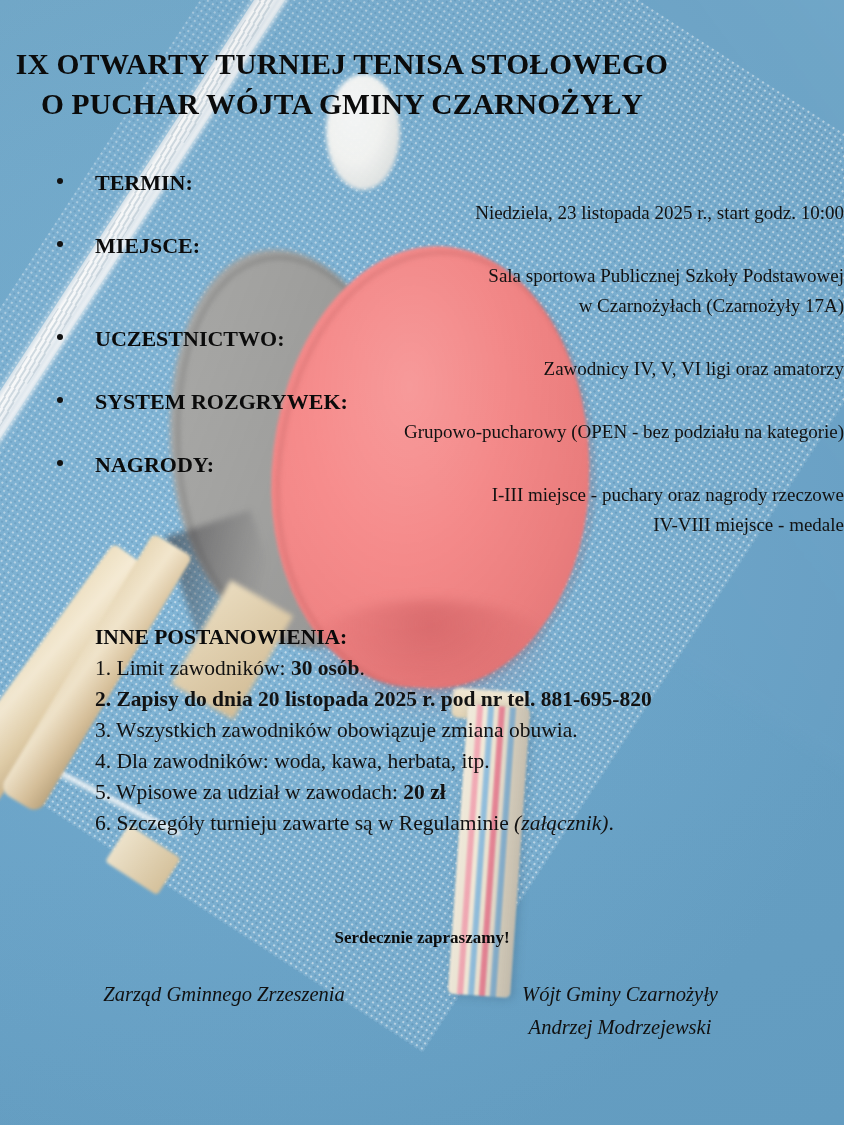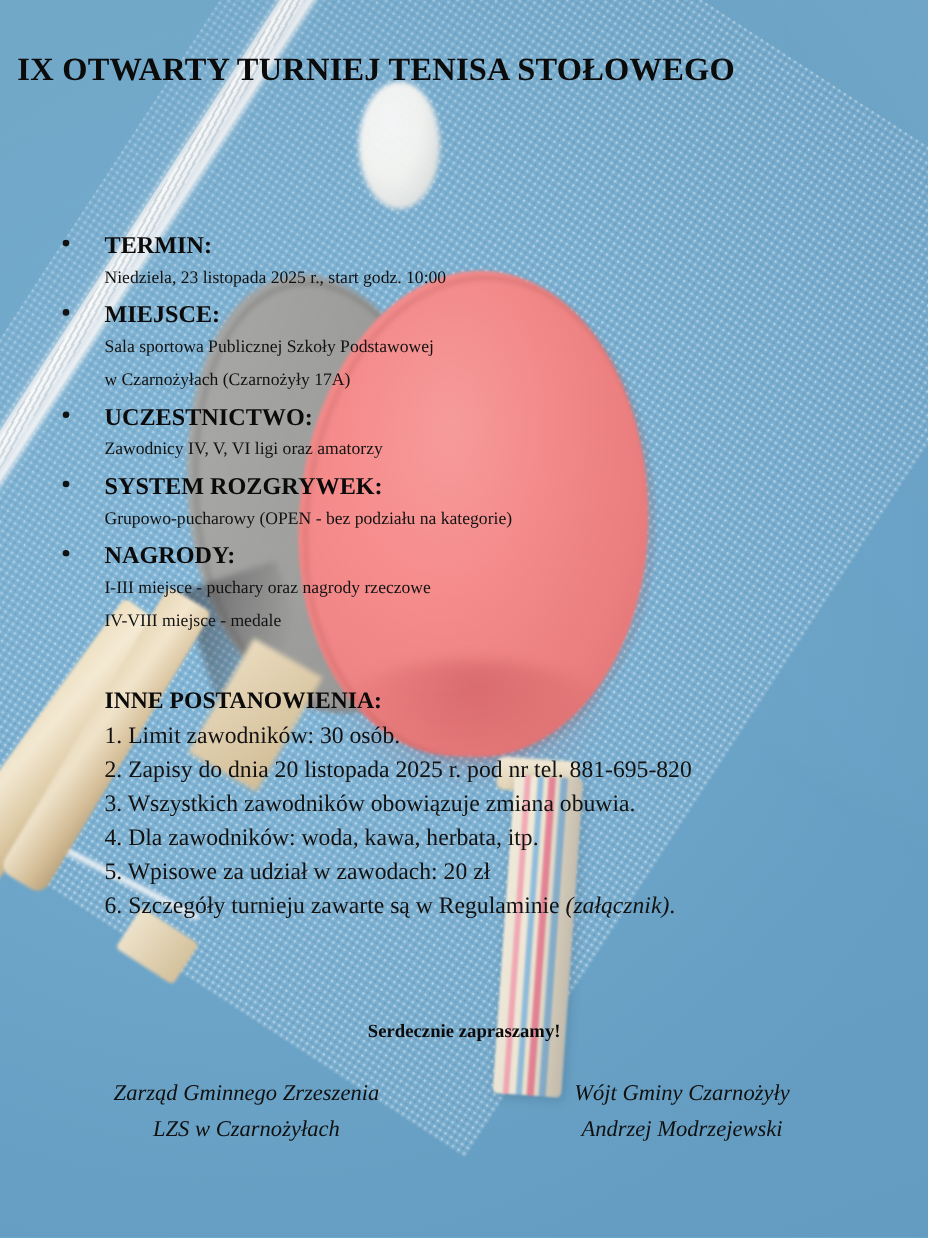--- a/index.html
+++ b/index.html
@@ -205,45 +205,45 @@
     text-align:center;
     font-weight:bold;
     font-size:29.5px;
     line-height:40px;
     letter-spacing:.2px;
     color:#0b0b0b;
   }
   .title div{white-space:nowrap;}
 
   .bullets{
-    position:absolute;top:168px;left:0;width:844px;margin-top:40px;
+    position:absolute;top:168px;left:0;width:844px;
   }
   .b-item{position:relative;padding-left:95px;margin-bottom:3px;}
   .b-dot{
     position:absolute;left:57px;top:10px;
     width:6px;height:6px;border-radius:50%;background:#111;
   }
   .b-label{
     font-weight:bold;font-size:22px;line-height:30px;color:#0b0b0b;
   }
   .b-line{
-    font-size:16px;line-height:30px;color:#121212;
+    font-size:19px;line-height:30px;color:#121212;text-align:right;
   }
 
   .other{
     position:absolute;top:622px;left:95px;width:730px;
   }
   .other-head{
     font-weight:bold;font-size:21.5px;line-height:30px;color:#0b0b0b;
     margin-bottom:1px;
   }
   .o-line{
     font-size:21.5px;line-height:31px;color:#121212;white-space:nowrap;
   }
-  .o-line b{font-weight:normal;}
+  .o-line b{font-weight:bold;}
   .o-line i{font-style:italic;}
   .o-sub{padding-left:18px;font-weight:bold;}
 
   .invite{
     position:absolute;top:928px;left:0;width:844px;
     text-align:center;font-weight:bold;font-size:17px;color:#0b0b0b;
   }
 
   .signs{
     position:absolute;top:978px;left:0;width:844px;
@@ -283,20 +283,21 @@
     <div class="handle-striped"></div>
     <div class="handle-striped-shade"></div>
 
     <div class="haze"></div>
   </div>
 
   <div class="content">
 
     <div class="title">
       <div>IX OTWARTY TURNIEJ TENISA STOŁOWEGO</div>
+      <div>O PUCHAR WÓJTA GMINY CZARNOŻYŁY</div>
     </div>
 
     <div class="bullets">
 
       <div class="b-item">
         <span class="b-dot"></span>
         <div class="b-label">TERMIN:</div>
         <div class="b-line">Niedziela, 23 listopada 2025 r., start godz. 10:00</div>
       </div>
 
@@ -355,21 +356,20 @@
       <div class="o-line">
         <span>6.</span><span> Szczegóły turnieju zawarte są w Regulaminie </span><i>(załącznik)</i><span>.</span>
       </div>
     </div>
 
     <div class="invite">Serdecznie zapraszamy!</div>
 
     <div class="signs">
       <div class="sign">
         <div>Zarząd Gminnego Zrzeszenia</div>
-        <div>LZS w Czarnożyłach</div>
       </div>
       <div class="sign">
         <div>Wójt Gminy Czarnożyły</div>
         <div>Andrzej Modrzejewski</div>
       </div>
     </div>
 
   </div>
 </div>
 

